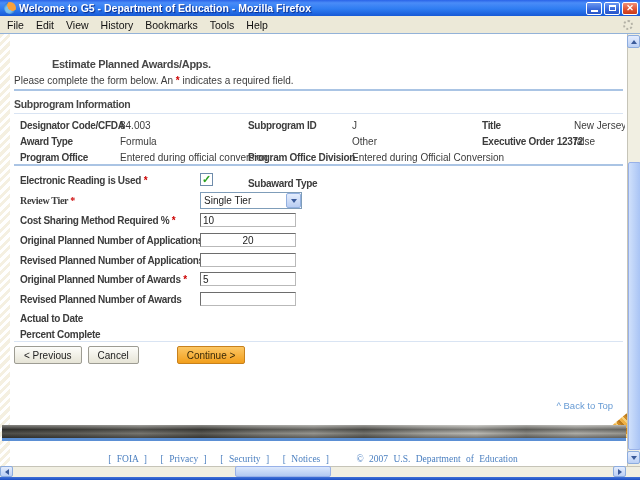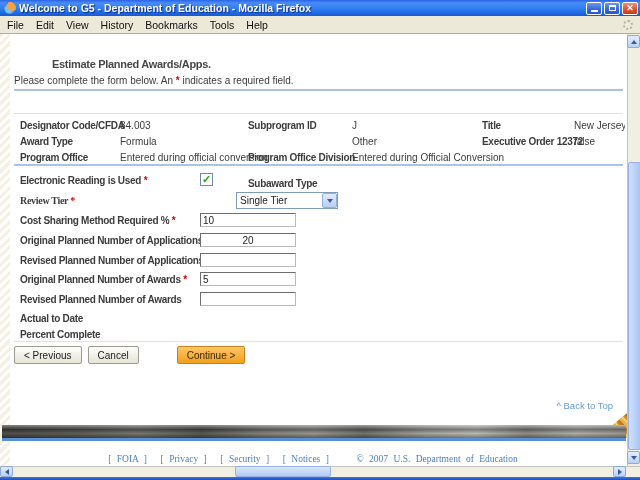--- a/index.html
+++ b/index.html
@@ -42,21 +42,21 @@
   .rule-thin { position:absolute; left:14px; right:17px; background:#d9e4f3; }
 
   
   .tin { position:absolute; left:200px; width:96px; height:14px; font-family:"Liberation Sans",sans-serif;
     font-size:10px; color:#222; padding:0 2px; background:#fff;
     border:1px solid; border-color:#6d6d6d #b9b9b9 #b9b9b9 #6d6d6d; }
   .cbx { position:absolute; left:200px; width:13px; height:13px; background:#fff;
     border:1px solid #6f8cab; display:flex; align-items:center; justify-content:center;
     font-size:11px; font-weight:bold; color:#2ba121; line-height:1; }
   .sel { position:absolute; left:200px; width:102px; height:17px; background:#fff;
-    border:1px solid #7f9db9; display:flex; align-items:center;margin-left:36px; }
+    border:1px solid #7f9db9; display:flex; align-items:center; }
   .sel-text { flex:1; font-size:10px; color:#222; padding-left:3px; }
   .sel-btn { width:15px; height:15px; background:linear-gradient(180deg,#e4edfd,#b9cdf2);
     border:1px solid #92b0e0; border-radius:2px; display:flex; align-items:center; justify-content:center; }
   .arr-d { width:0; height:0; border-left:3px solid rgba(0,0,0,0); border-right:3px solid rgba(0,0,0,0); border-top:4px solid #3a5a9a; }
   .arr-u { width:0; height:0; border-left:3px solid rgba(0,0,0,0); border-right:3px solid rgba(0,0,0,0); border-bottom:4px solid #3a5a9a; }
   .arr-l { width:0; height:0; border-top:3px solid rgba(0,0,0,0); border-bottom:3px solid rgba(0,0,0,0); border-right:4px solid #3a5a9a; }
   .arr-r { width:0; height:0; border-top:3px solid rgba(0,0,0,0); border-bottom:3px solid rgba(0,0,0,0); border-left:4px solid #3a5a9a; }
 
   
   .btnrow { position:absolute; top:312px; left:14px; display:flex; gap:6px; }
@@ -131,20 +131,21 @@
 
   <div class="viewport">
     <div class="stripes"></div>
 
     <div class="pg b" style="top:24px; left:8px; font-size:11px; color:#474747;margin-left:44px;">Estimate Planned Awards/Apps.</div>
 
     <div class="pg" style="top:41px; left:14px;"><span>Please complete the form below. An </span><span class="star">*</span><span> indicates a required field.</span></div>
 
     <div class="rule" style="top:55px; height:2px;"></div>
 
+    <div class="pg b" style="top:64px; left:14px; font-size:10.5px; color:#474747;">Subprogram Information</div>
 
     <div class="rule-thin" style="top:79px; height:1px;"></div>
 
     <div>
       <div class="pg b" style="top:86px; left:20px;">Designator Code/CFDA</div>
       <div class="pg" style="top:86px; left:120px;">84.003</div>
       <div class="pg b" style="top:86px; left:248px;">Subprogram ID</div>
       <div class="pg" style="top:86px; left:352px;">J</div>
       <div class="pg b" style="top:86px; left:482px;">Title</div>
       <div class="pg" style="top:86px; left:574px; width:51px; overflow:hidden;">New Jersey S</div>

